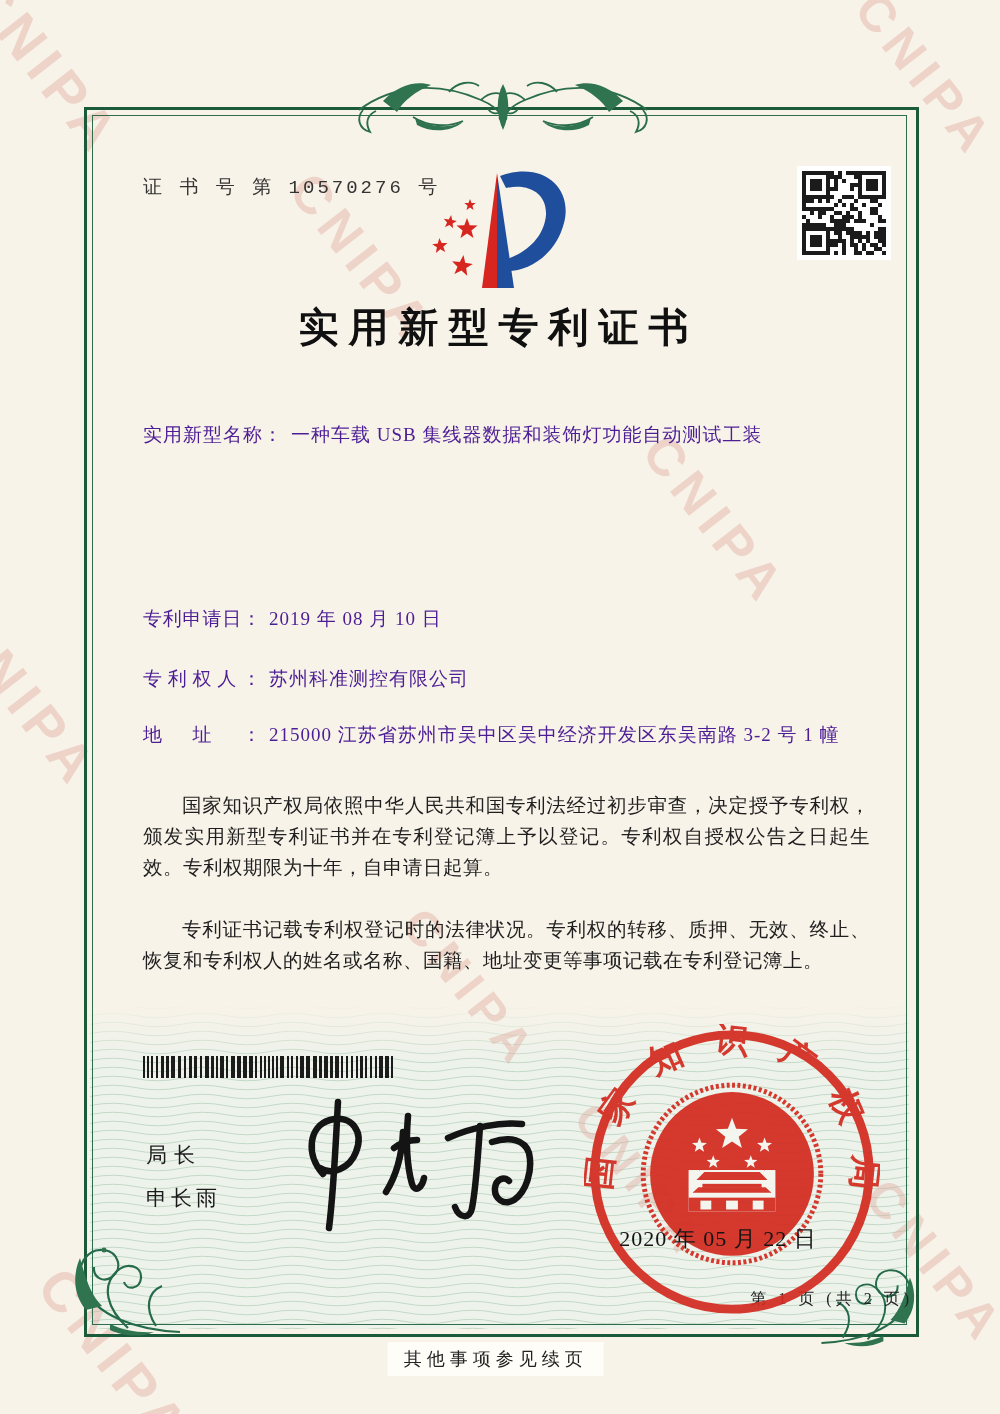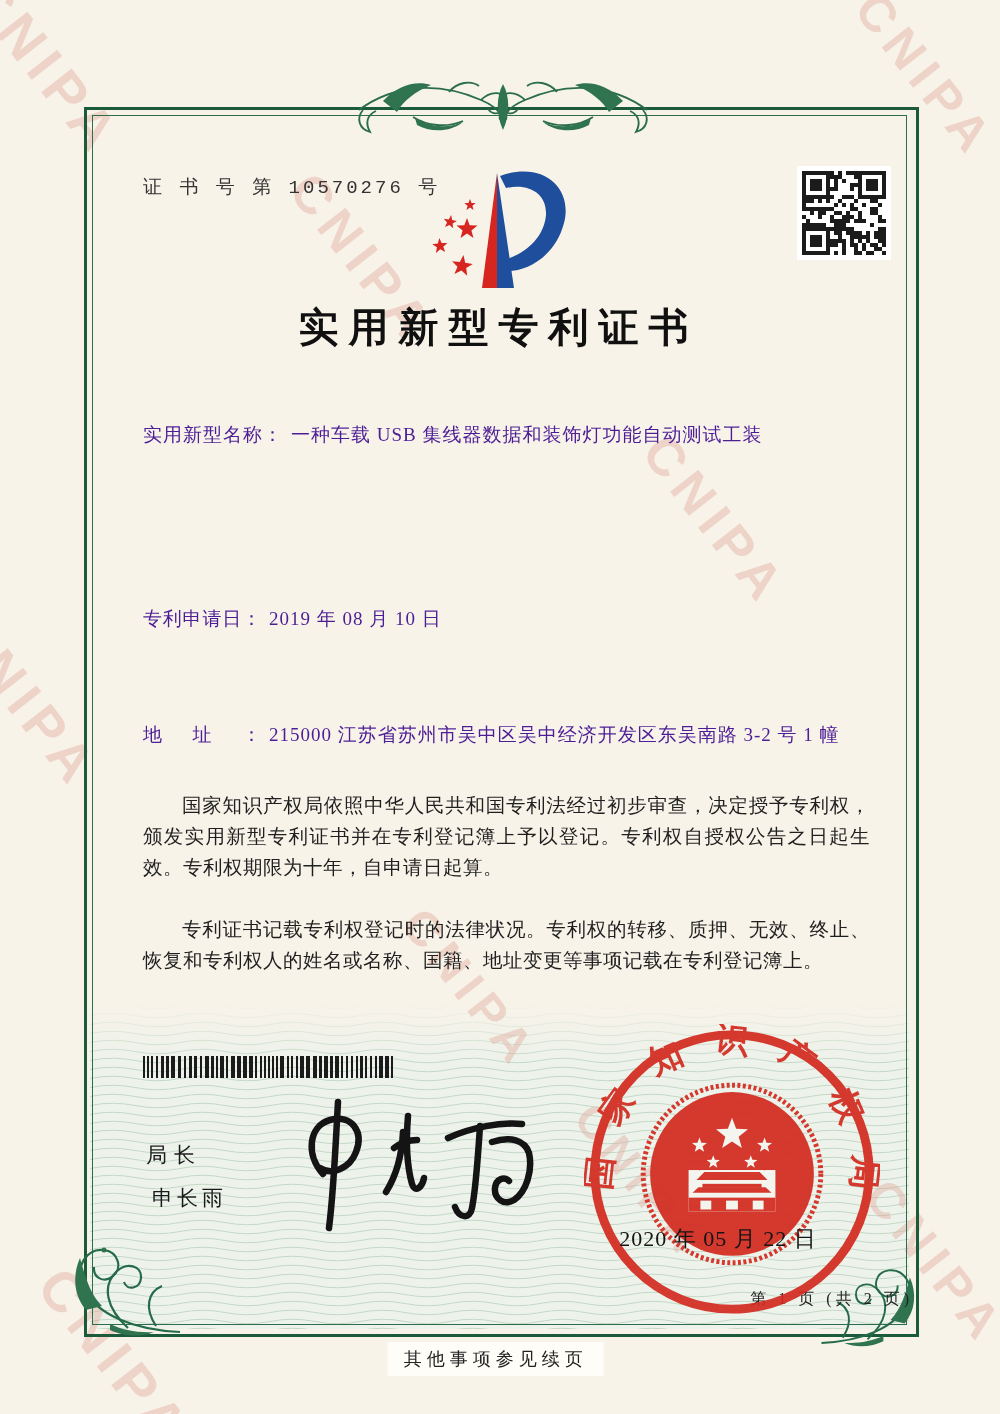--- a/index.html
+++ b/index.html
@@ -26,21 +26,21 @@
   .grant-no-pair{position:absolute;left:362px;top:0;}
   .para{position:absolute;left:143px;width:727px;font-size:19.5px;line-height:31px;
         text-align:justify;text-indent:2em;color:#1f1f1f;letter-spacing:.5px;z-index:3;}
   
   .waves{position:absolute;left:90px;top:1002px;z-index:0;}
   .wave-fade{position:absolute;left:90px;top:1002px;width:819px;height:60px;z-index:0;
              background:linear-gradient(#f8f3e9,rgba(248,243,233,0));}
   .barcode{position:absolute;left:143px;top:1056px;width:258px;height:22px;display:flex;z-index:3;}
   .barcode div{height:100%;}
   .role{position:absolute;left:146px;top:1141px;font-size:21px;letter-spacing:7px;color:#1a1a1a;z-index:3;}
-  .signer{position:absolute;left:146px;top:1184px;font-size:21px;letter-spacing:4px;color:#1a1a1a;z-index:3;margin-left:6px;}
+  .signer{position:absolute;left:146px;top:1184px;font-size:21px;letter-spacing:4px;color:#1a1a1a;z-index:3;}
   .sig-svg{position:absolute;left:268px;top:1096px;z-index:4;}
   .seal-svg{position:absolute;left:584px;top:1024px;z-index:4;}
   .seal-date{position:absolute;left:618px;top:1224px;width:200px;text-align:center;
              font-size:22px;letter-spacing:1px;color:#141414;z-index:5;}
   .page-num{position:absolute;left:84px;top:1289px;width:829px;text-align:right;
             font-size:16px;letter-spacing:4px;color:#222;z-index:3;}
   .bottom-note{position:absolute;left:50%;top:1342px;transform:translateX(-52%);
                background:#fffdf7;padding:5px 16px;font-size:18px;letter-spacing:5px;
                color:#222;z-index:3;}
   .ornament{position:absolute;z-index:2;}
@@ -576,20 +576,23 @@
       </div>
   </div>
 
   <div class="title">实用新型专利证书</div>
 
   <div class="frow" style="top:420px">
     <span class="flabel natural">实用新型名称：</span><span class="fvalue">一种车载 USB 集线器数据和装饰灯功能自动测试工装</span>
   </div>
   <div class="frow" style="top:604px">
     <span class="flabel">专利申请日：</span><span class="fvalue">2019 年 08 月 10 日</span>
+  </div>
+  <div class="frow" style="top:664px">
+    <span class="flabel">专利权人：</span><span class="fvalue">苏州科准测控有限公司</span>
   </div>
   <div class="frow" style="top:720px">
     <span class="flabel">地址：</span><span class="fvalue addr">215000 江苏省苏州市吴中区吴中经济开发区东吴南路 3-2 号 1 幢</span>
   </div>
 
   <div class="para" style="top:790px">国家知识产权局依照中华人民共和国专利法经过初步审查，决定授予专利权，颁发实用新型专利证书并在专利登记簿上予以登记。专利权自授权公告之日起生效。专利权期限为十年，自申请日起算。</div>
   <div class="para" style="top:914px">专利证书记载专利权登记时的法律状况。专利权的转移、质押、无效、终止、恢复和专利权人的姓名或名称、国籍、地址变更等事项记载在专利登记簿上。</div>
 
   <div class="barcode" id="barcode">
       <div style="width: 2px; margin-right: 2px; background: rgb(27, 27, 27);"></div>

